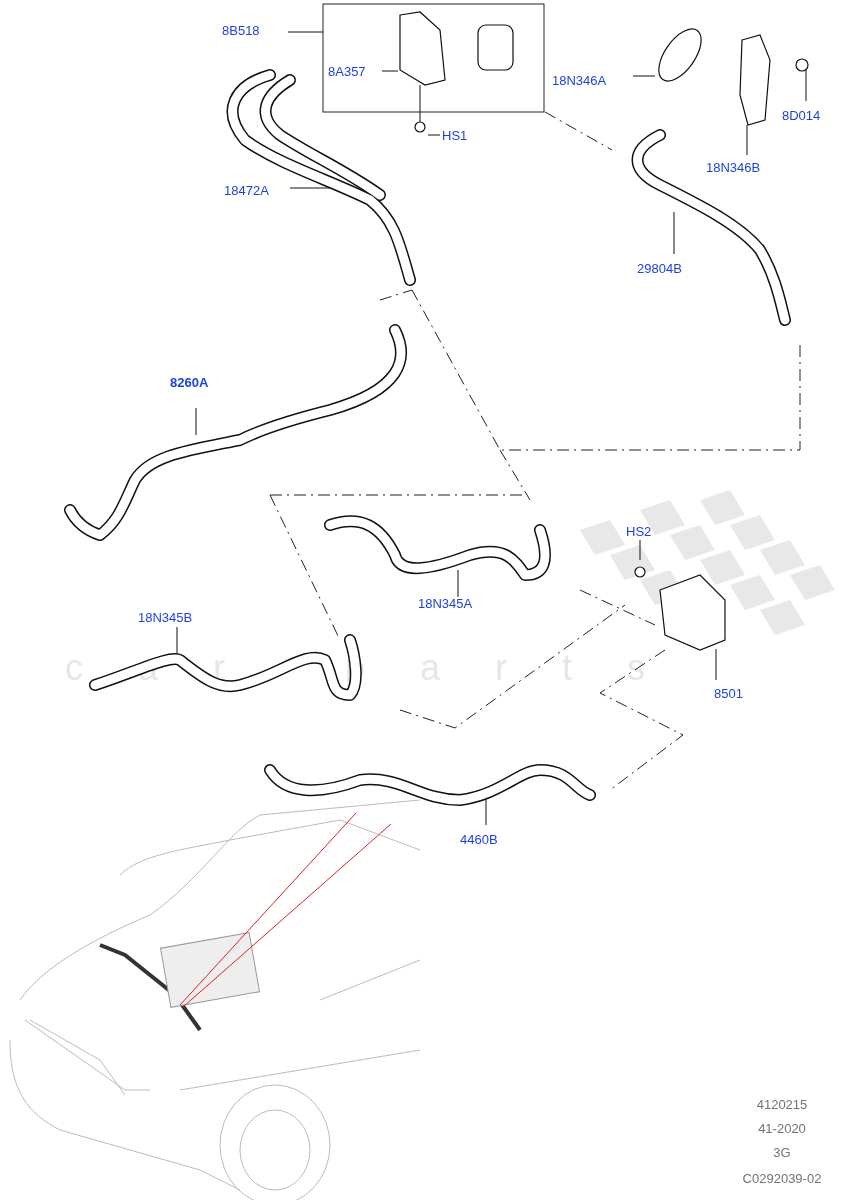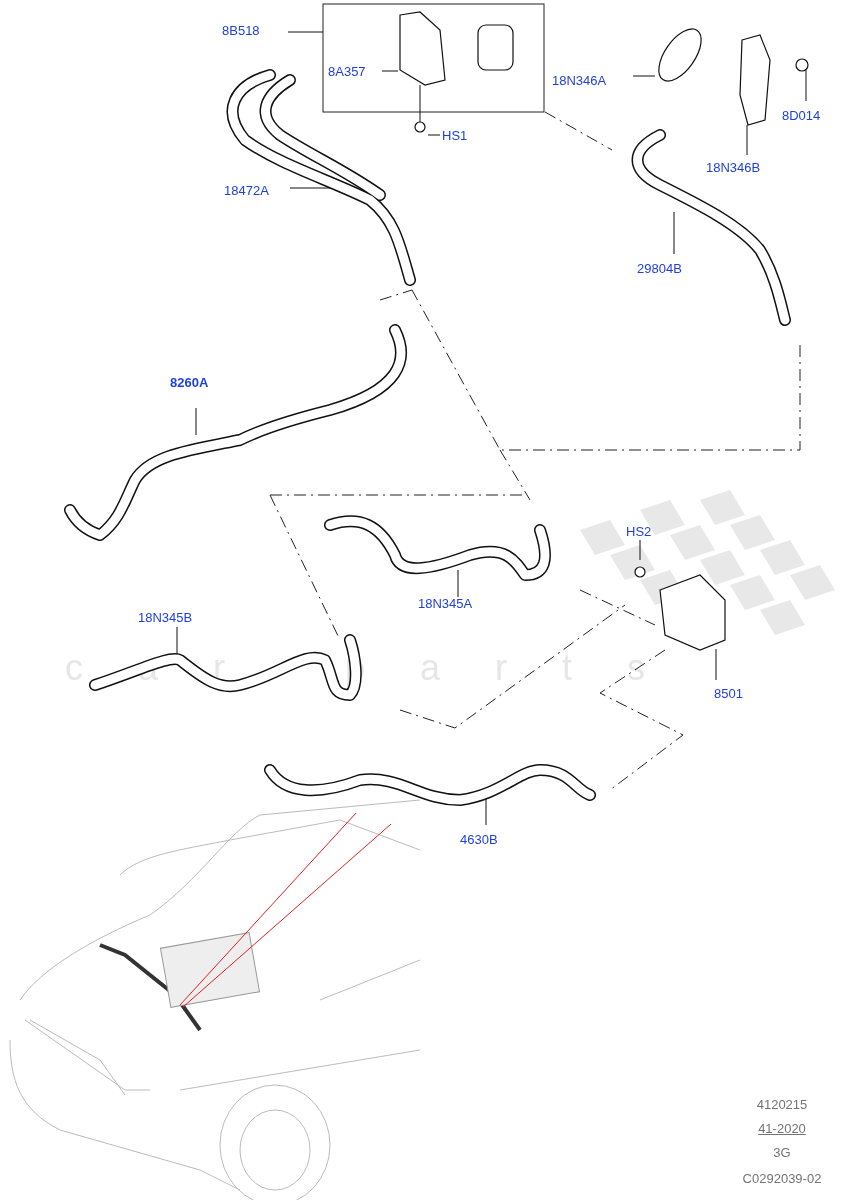--- a/index.html
+++ b/index.html
@@ -126,19 +126,19 @@
   <span class="callout" style="left:224px;top:184px;">18472A</span>
   <span class="callout" style="left:552px;top:74px;">18N346A</span>
   <span class="callout" style="left:706px;top:161px;">18N346B</span>
   <span class="callout" style="left:782px;top:109px;">8D014</span>
   <span class="callout" style="left:637px;top:262px;">29804B</span>
   <span class="callout" style="left:170px;top:376px;font-weight:bold;">8260A</span>
   <span class="callout" style="left:418px;top:597px;text-align:right;">18N345A</span>
   <span class="callout" style="left:626px;top:525px;">HS2</span>
   <span class="callout" style="left:138px;top:611px;">18N345B</span>
   <span class="callout" style="left:697px;top:687px;margin-left:17px;">8501</span>
-  <span class="callout" style="left:460px;top:833px;">4630B</span>
+  <span class="callout" style="left:460px;top:833px;">4460B</span>
 
   <span class="ref" style="left:722px;top:1098px;">4120215</span>
-  <span class="ref" style="left:722px;top:1122px;text-decoration:underline;">41-2020</span>
+  <span class="ref" style="left:722px;top:1122px;">41-2020</span>
   <span class="ref" style="left:722px;top:1146px;">3G</span>
   <span class="ref" style="left:722px;top:1172px;">C0292039-02</span>
 </div>
 
 </body></html>

